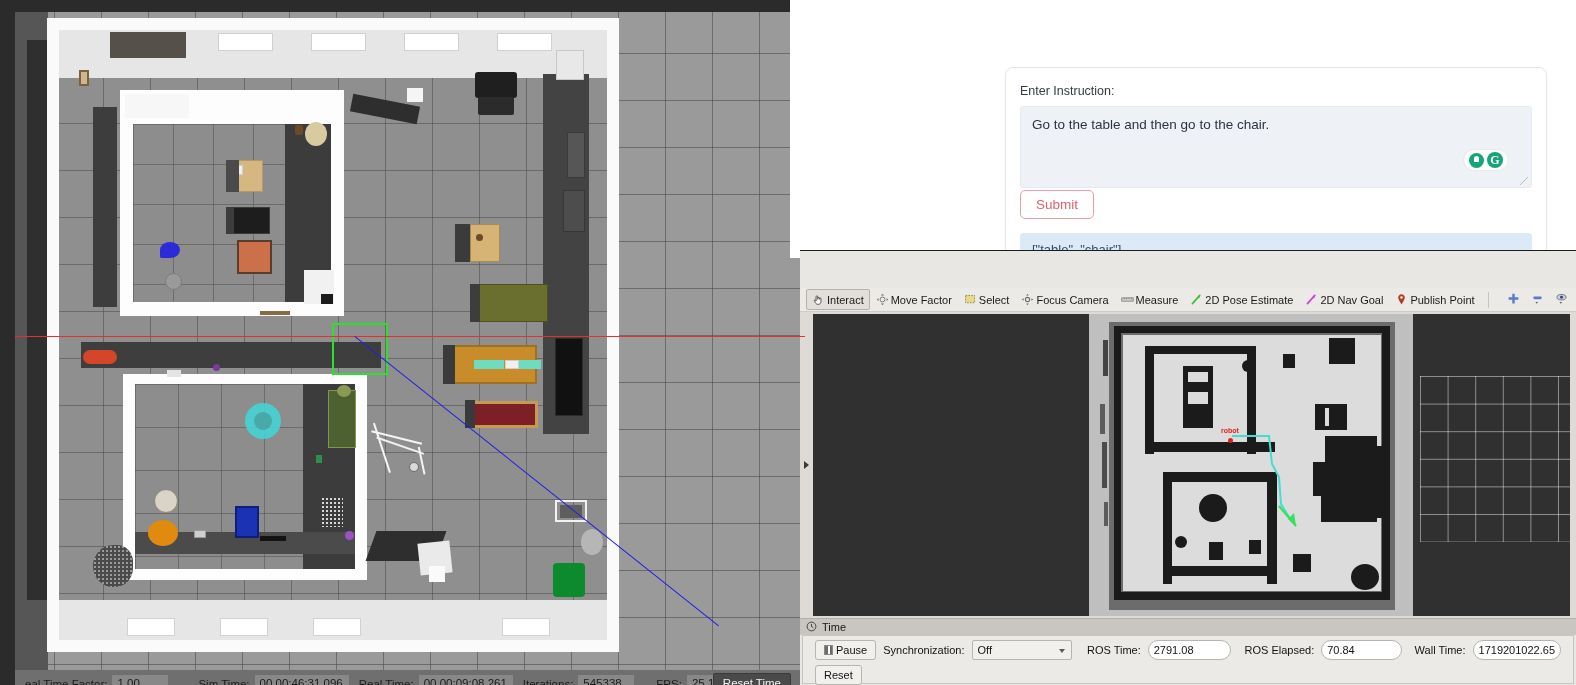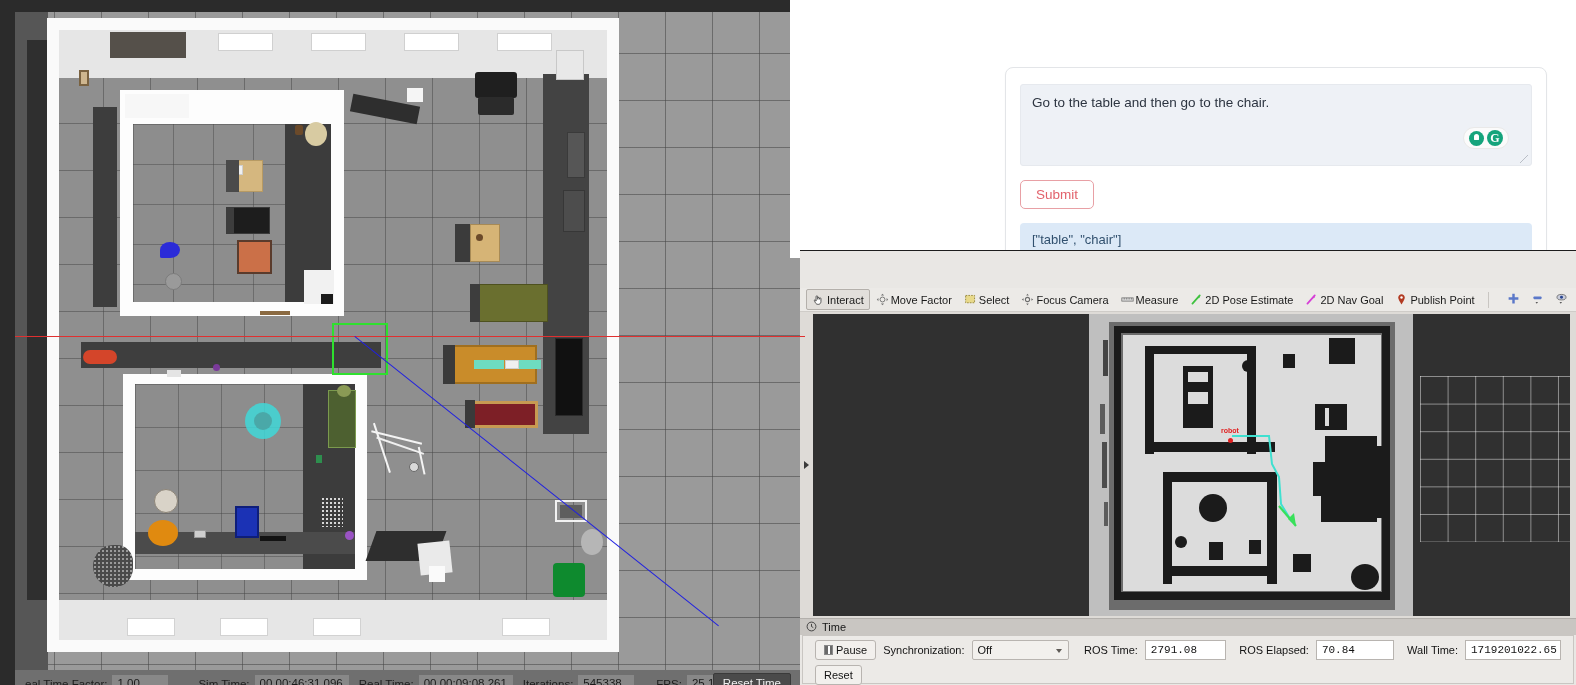--- a/index.html
+++ b/index.html
@@ -90,21 +90,21 @@
     width: 16px; height: 16px; border-radius: 50%; background: #15a47c;
     color: #fff; font-size: 12px; line-height: 16px; text-align: center;
     font-family: "Liberation Serif", serif; font-weight: bold;
   }
   #resize-grip {
     position:absolute; right:3px; bottom:2px; width:8px; height:8px;
     background:
       linear-gradient(135deg, transparent 45%, #b9bec6 45%, #b9bec6 55%, transparent 55%);
   }
   #submit-btn {
-    margin-top: 14px; background: #ffffff; color: #e2626c;
+    margin-top: 2px; background: #ffffff; color: #e2626c;
     border: 1px solid #e8a0a5; border-radius: 5px;
     font-size: 13.5px; padding: 6px 15px; cursor: pointer;
     font-family: "Liberation Sans", sans-serif;
   }
   #response-box {
     margin-top: 14px; background: #dce9f7; border-radius: 4px;
     padding: 9px 12px; font-size: 13px; color: #31506e; height: 34px;
     overflow: hidden;
   }
 
@@ -191,23 +191,23 @@
     background:#eceae7; border:1px solid #c9c6c2; padding: 4px 12px;
   }
   .time-row { display:flex; align-items:center; gap:7px; }
   .btn-q {
     background:#f2f0ed; border:1px solid #b8b4b0; border-radius:3px;
     font-size:11px; padding:3px 8px; cursor:pointer; color:#131313;
     font-family:"Liberation Sans", sans-serif; display:flex; align-items:center; gap:3px;
   }
   .lbl-q { font-size:11px; color:#131313; white-space:nowrap; }
   .in-q {
-    background:#ffffff; border:1px solid #b8b4b0; border-radius:0;
+    background:#ffffff; border:1px solid #b8b4b0; border-radius:10px;
     font-size:11px; padding:3px 5px; color:#131313; height:20px;
-    font-family:Liberation Mono, monospace;
+    font-family:Liberation Sans, sans-serif;
   }
   .sel-q {
     background:#f2f0ed; border:1px solid #b8b4b0; border-radius:2px;
     font-size:11px; padding:3px 5px; height:20px; width:118px;
     color:#131313; position:relative; display:flex; align-items:center;
     font-family:"Liberation Sans", sans-serif; cursor:pointer;
   }
   .sel-q .cv {
     position:absolute; right:6px; top:8px; width:0;height:0;
     border-top:4px solid #5e5a56; border-left:3.5px solid transparent;
@@ -346,20 +346,21 @@
       <span class="lbl" style="margin-left:10px">Iterations:</span>
       <span class="val">545338</span>
       <span class="lbl" style="margin-left:22px">FPS:</span>
       <span class="val" style="min-width:72px">25.15</span>
       <button id="gz-reset">Reset Time</button>
     </div>
   </div>
 
   <div id="browser">
     <div id="instr-card">
+      <div id="instr-label">Enter Instruction:</div>
       <div id="instr-box" placeholder="Enter Instruction">
         <span>Go to the table and then go to the chair.</span>
         <div id="grammarly">
           <span class="gm-bulb"></span>
           <span class="gm-g">G</span>
         </div>
         <div id="resize-grip"></div>
       </div>
       <button id="submit-btn">Submit</button>
       <div id="response-box">["table", "chair"]</div>

